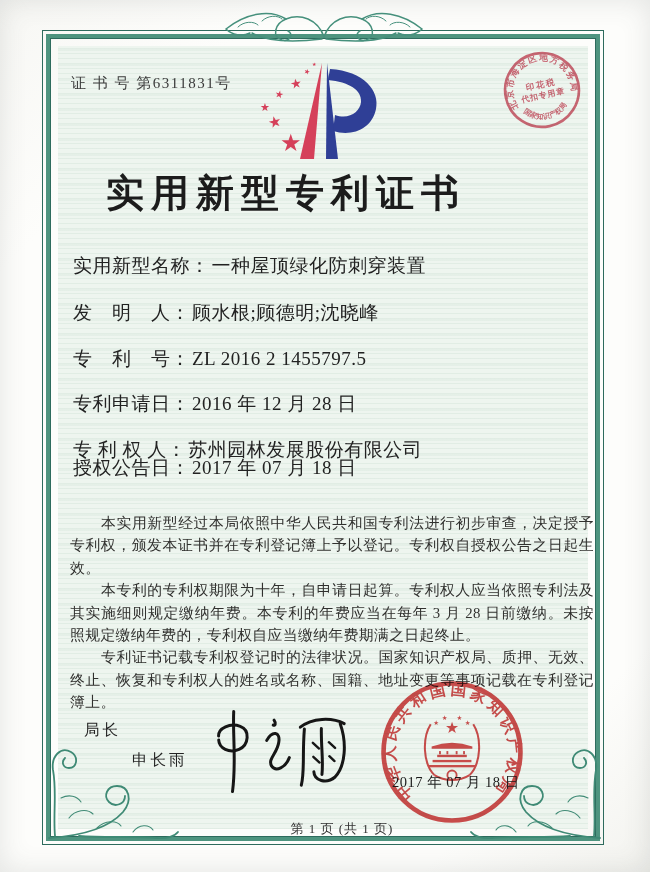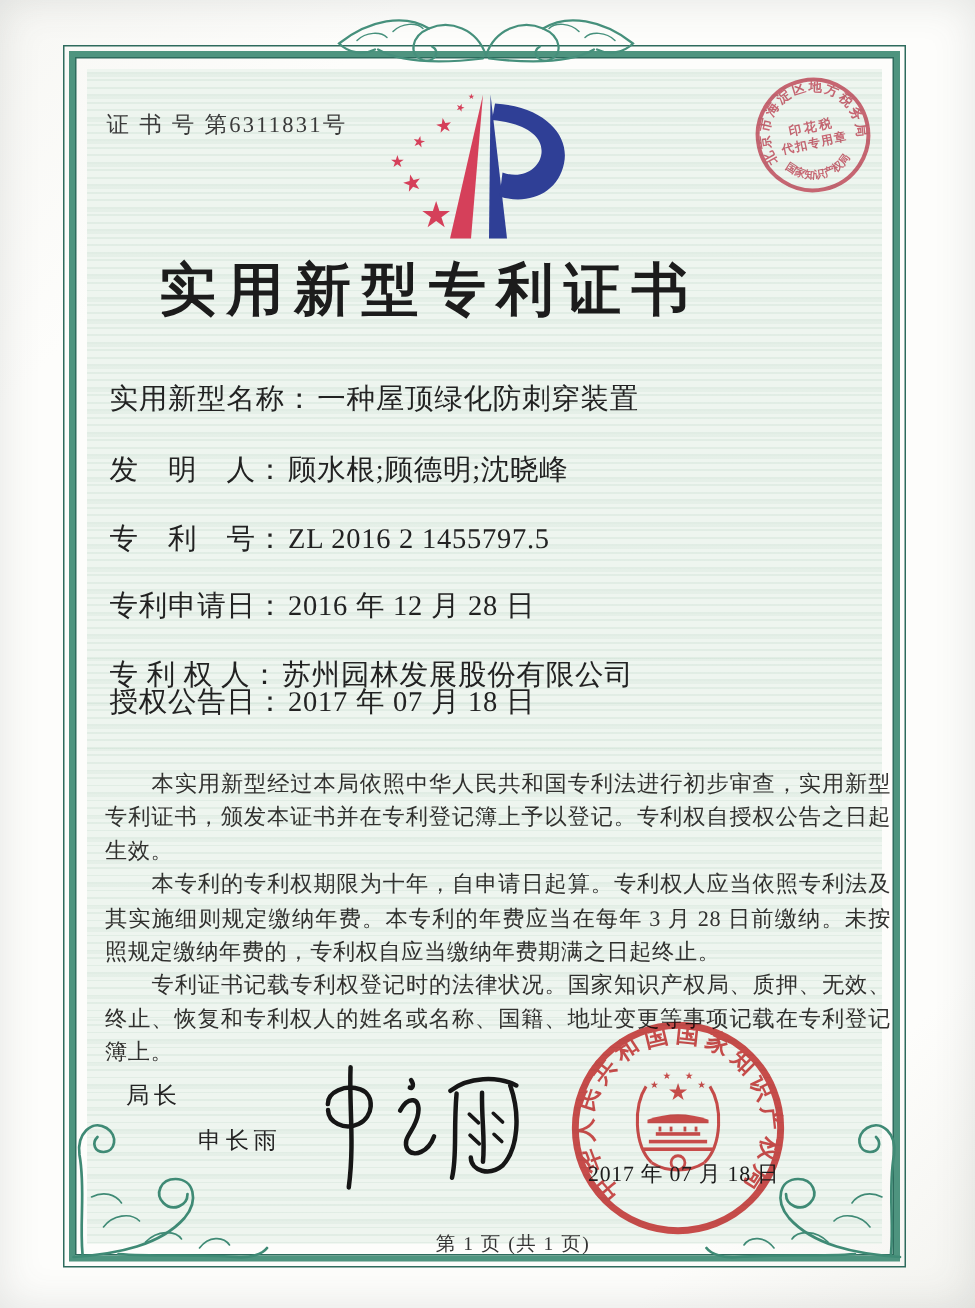--- a/index.html
+++ b/index.html
@@ -149,21 +149,21 @@
     <span class="lbl">专利申请日：</span><span>2016 年 12 月 28 日</span>
   </div>
   <div class="field" style="top:437px;">
     <span class="lbl">专 利 权 人：</span><span>苏州园林发展股份有限公司</span>
   </div>
   <div class="field" style="top:455px;">
     <span class="lbl">授权公告日：</span><span>2017 年 07 月 18 日</span>
   </div>
 
   <div class="body-text">
-    <p>本实用新型经过本局依照中华人民共和国专利法进行初步审查，实用新型专利证书，颁发本证书并在专利登记簿上予以登记。专利权自授权公告之日起生效。</p>
+    <p>本实用新型经过本局依照中华人民共和国专利法进行初步审查，决定授予专利权，颁发本证书并在专利登记簿上予以登记。专利权自授权公告之日起生效。</p>
     <p>本专利的专利权期限为十年，自申请日起算。专利权人应当依照专利法及其实施细则规定缴纳年费。本专利的年费应当在每年 3 月 28 日前缴纳。未按照规定缴纳年费的，专利权自应当缴纳年费期满之日起终止。</p>
     <p>专利证书记载专利权登记时的法律状况。国家知识产权局、质押、无效、终止、恢复和专利权人的姓名或名称、国籍、地址变更等事项记载在专利登记簿上。</p>
   </div>
 
   <div class="signer" style="top:720px;">局长</div>
   <div class="signer" style="top:750px;margin-left:48px;">申长雨</div>
 
   <svg class="svg-abs signature" style="left:205px;top:700px;transform:rotate(-2deg);" width="145" height="95" viewBox="0 0 145 95">
     <g stroke="#161616" fill="none" stroke-width="3" stroke-linecap="round">
       <path d="M30,10 C28,35 31,60 26,90"></path>

